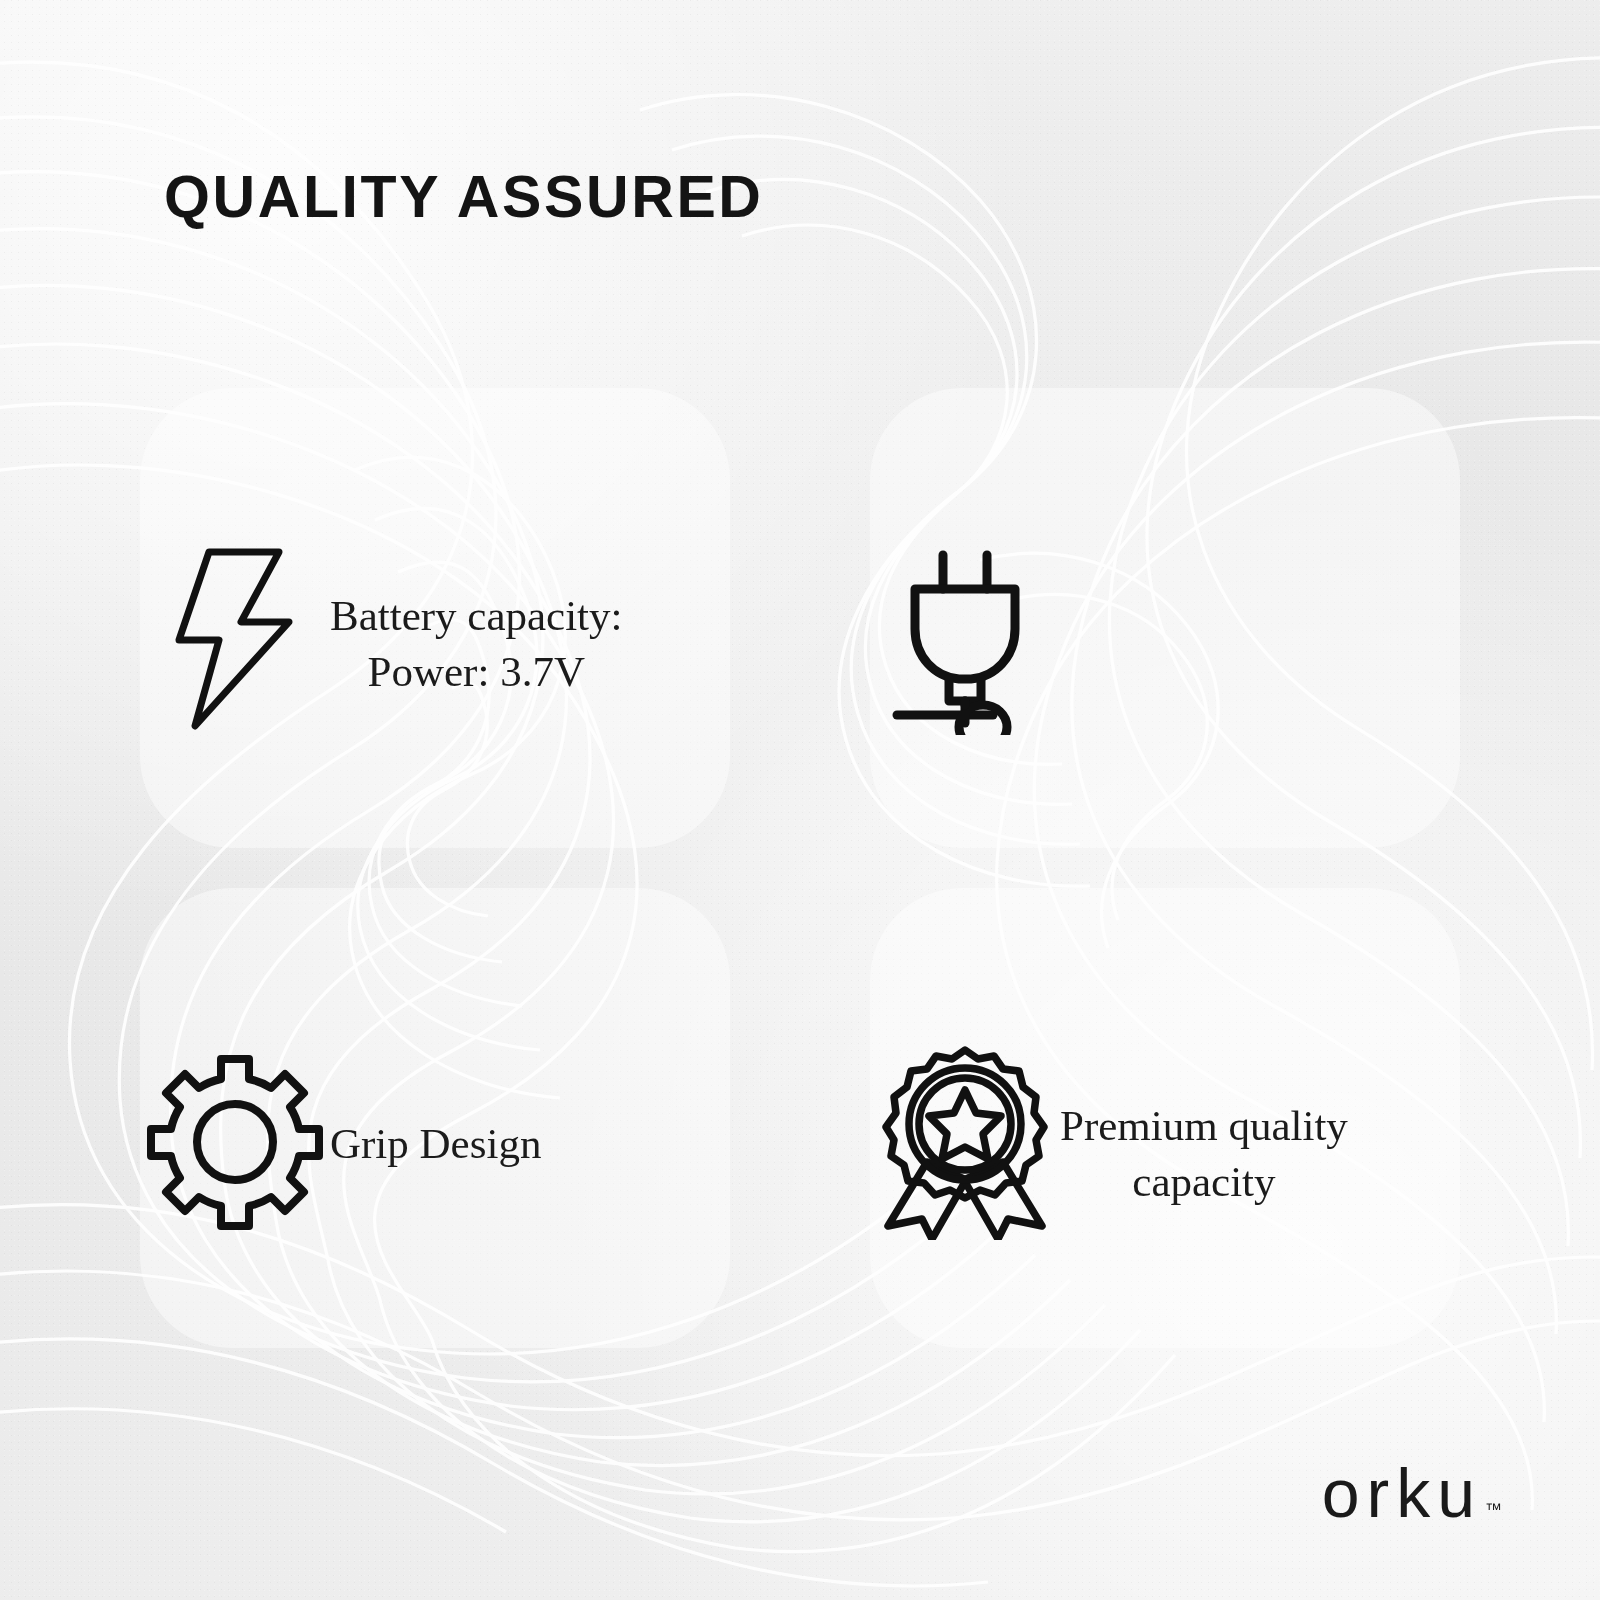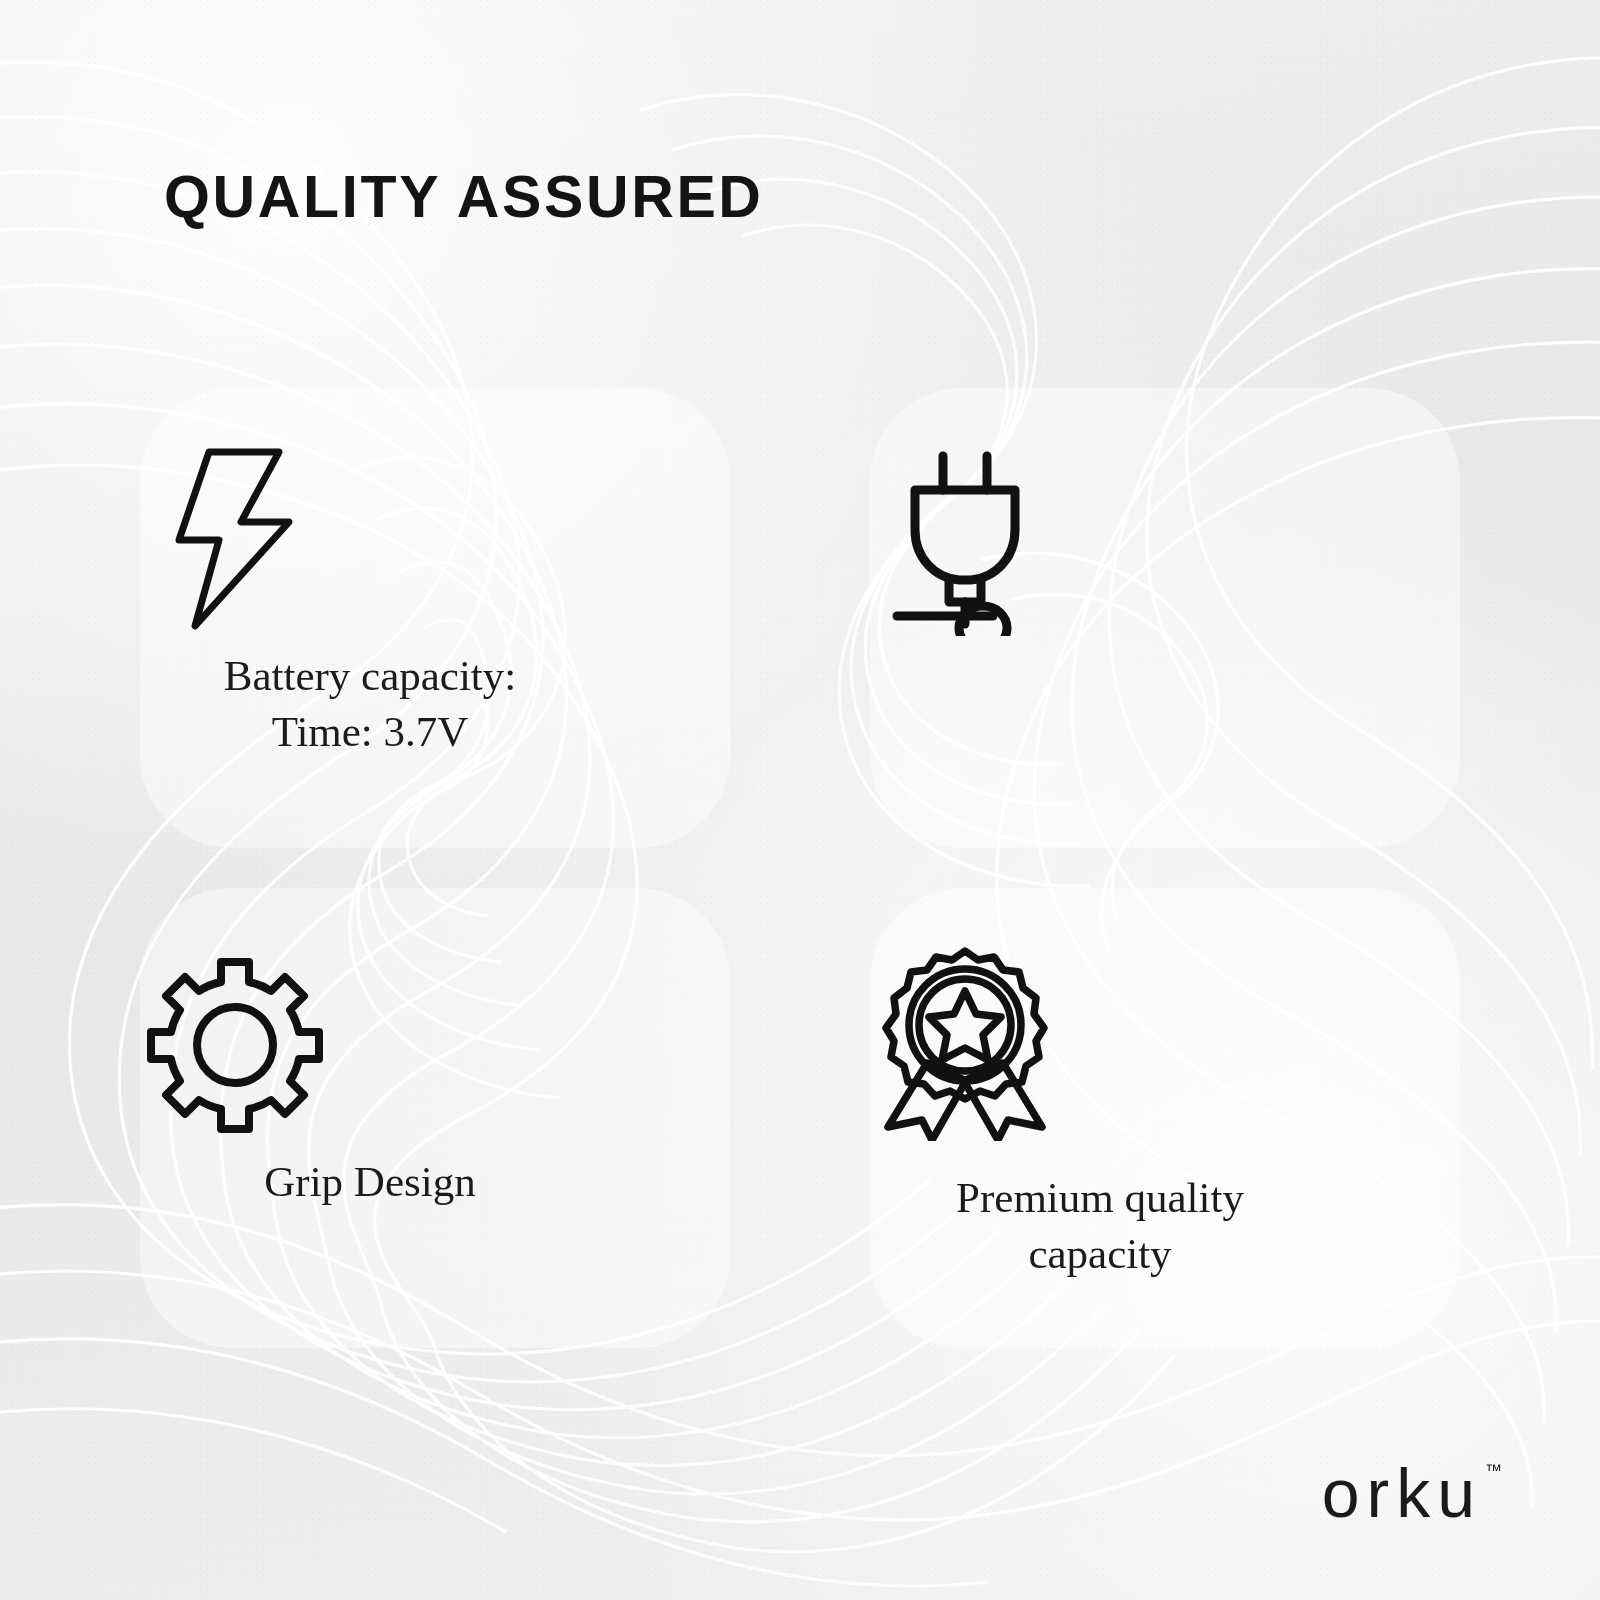--- a/index.html
+++ b/index.html
@@ -66,21 +66,22 @@
     display:grid;
     grid-template-columns:590px 590px;
     grid-template-rows:460px 460px;
     column-gap:140px;
     row-gap:40px;
   }
 
   .feature-card {
     position:relative;
     display:flex;
-    flex-direction:column;
+    flex-direction:row;
+    align-items:center;
     justify-content:flex-start;
     border-radius:92px;
     background:rgba(255,255,255,.46);
     padding-top:52px;
   }
   .feature-card::before {
     content:"";
     position:absolute; inset:-14px;
     border-radius:105px;
     background:rgba(255,255,255,.26);
@@ -109,21 +110,21 @@
   #card-charging  .card-icon { margin-top:6px; }
   #card-grip      .card-icon { margin-top:10px; }
   #card-premium   .card-icon { margin-top:6px; }
   #card-premium   .card-text { margin-top:20px; }
 
   
   #brand-logo {
     position:absolute;
     right:98px; bottom:74px;
     display:flex;
-    align-items:flex-start;
+    align-items:flex-end;
   }
   #brand-name {
     font-family:"Liberation Sans", sans-serif;
     font-size:68px;
     font-weight:300;
     letter-spacing:7px;
     color:#1a1a1a;
     line-height:.96;
   }
   #brand-tm {
@@ -189,21 +190,21 @@
   <div id="feature-grid">
 
     <div class="feature-card" id="card-battery">
       <div class="card-icon">
         <svg width="140" height="190" viewBox="0 0 140 190">
           <path d="M44 8 L114 8 L76 78 L124 78 L30 182 L54 96 L14 96 Z" fill="none" stroke="#111111" stroke-width="7" stroke-linejoin="round" stroke-linecap="round"></path>
         </svg>
       </div>
       <div class="card-text">
         <div>Battery capacity:</div>
-        <div>Time: 3.7V</div>
+        <div>Power: 3.7V</div>
       </div>
     </div>
 
     <div class="feature-card" id="card-charging">
       <div class="card-icon">
         <svg width="180" height="190" viewBox="0 0 180 190">
           <g fill="none" stroke="#111111" stroke-width="9" stroke-linejoin="round" stroke-linecap="round">
             <path d="M68 10 L68 44"></path>
             <path d="M112 10 L112 44"></path>
             <path d="M40 44 L140 44 L140 84 C140 112 120 132 96 134 L84 134 C60 132 40 112 40 84 Z"></path>

